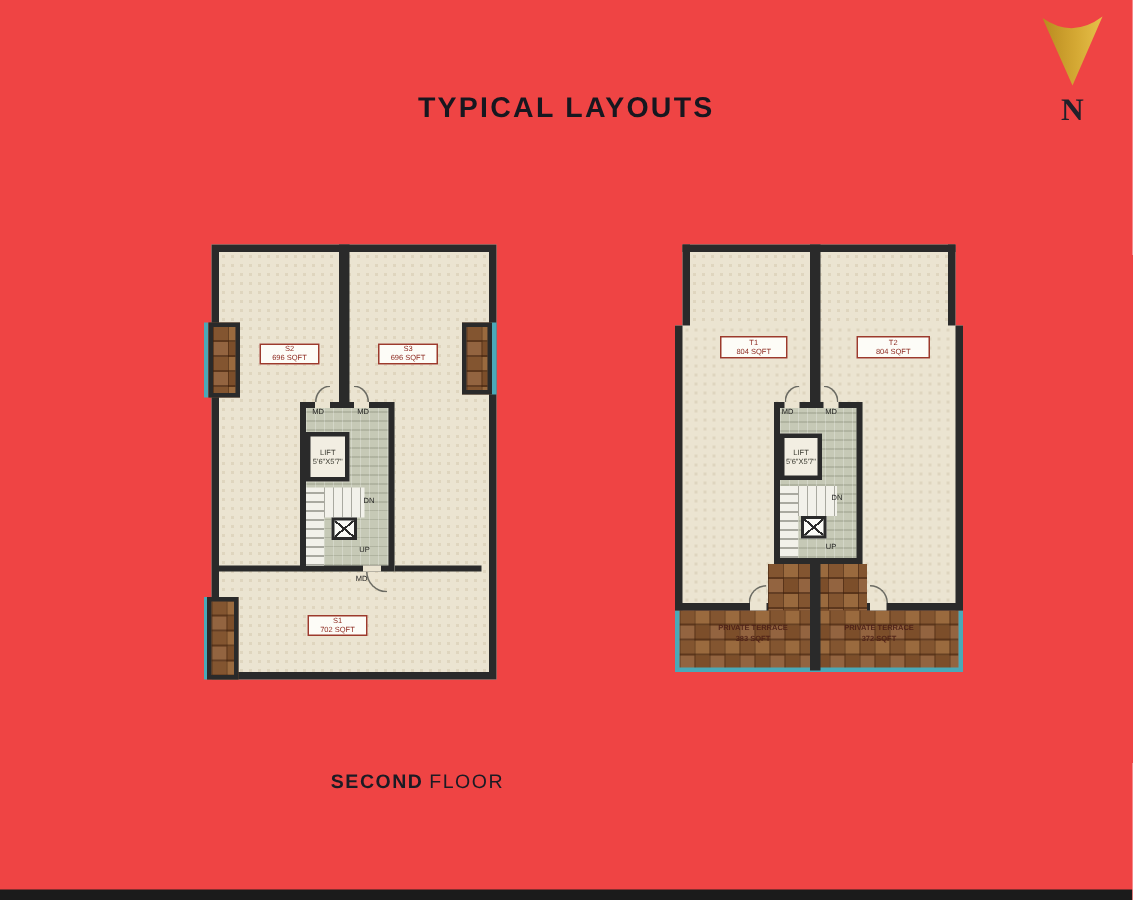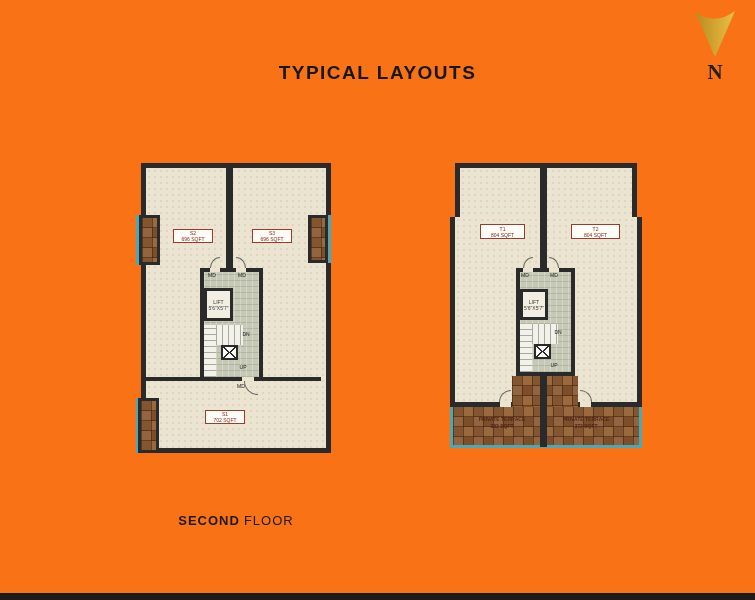--- a/index.html
+++ b/index.html
@@ -1,17 +1,17 @@
 <!DOCTYPE html>
 <html><head>
 <meta charset="utf-8">
 <style>
   * { box-sizing: border-box; margin: 0; padding: 0; }
   body { background:#ffffff; font-family:"Liberation Sans", sans-serif; }
-  #page { position:relative; width:755px; height:600px; background:#f97316; overflow:hidden; }
+  #page { position:relative; width:755px; height:600px; background:#ef4444; overflow:hidden; }
 
   .abs { position:absolute; }
   .title { width:755px; text-align:center; font-size:19px; font-weight:bold;
            letter-spacing:1.5px; color:#17171f; }
   .caption { width:200px; text-align:center; font-size:13px; letter-spacing:1px; color:#1b1b24; }
   .caption b { font-weight:bold; }
   .caption span.rest { font-weight:normal; margin-left:4px; }
 
   .wall { position:absolute; background:#2a2a2a; }
   .cream { background-color:#ebe4d1;
@@ -180,18 +180,18 @@
     <div class="ulabel" style="left:30px;top:66px;width:45px;height:15px;">
       <div>T1</div>
       <div>804 SQFT</div>
     </div>
     <div class="ulabel" style="left:121px;top:66px;width:49px;height:15px;">
       <div>T2</div>
       <div>804 SQFT</div>
     </div>
   </div>
 
-  <div class="abs caption" style="left:136px;top:513px;">
+  <div class="abs caption" style="left:136px;top:513px;text-align:right;">
     <b>SECOND</b><span class="rest">FLOOR</span>
   </div>
 
   <div class="bottombar"></div>
 </div>
 
 </body></html>

